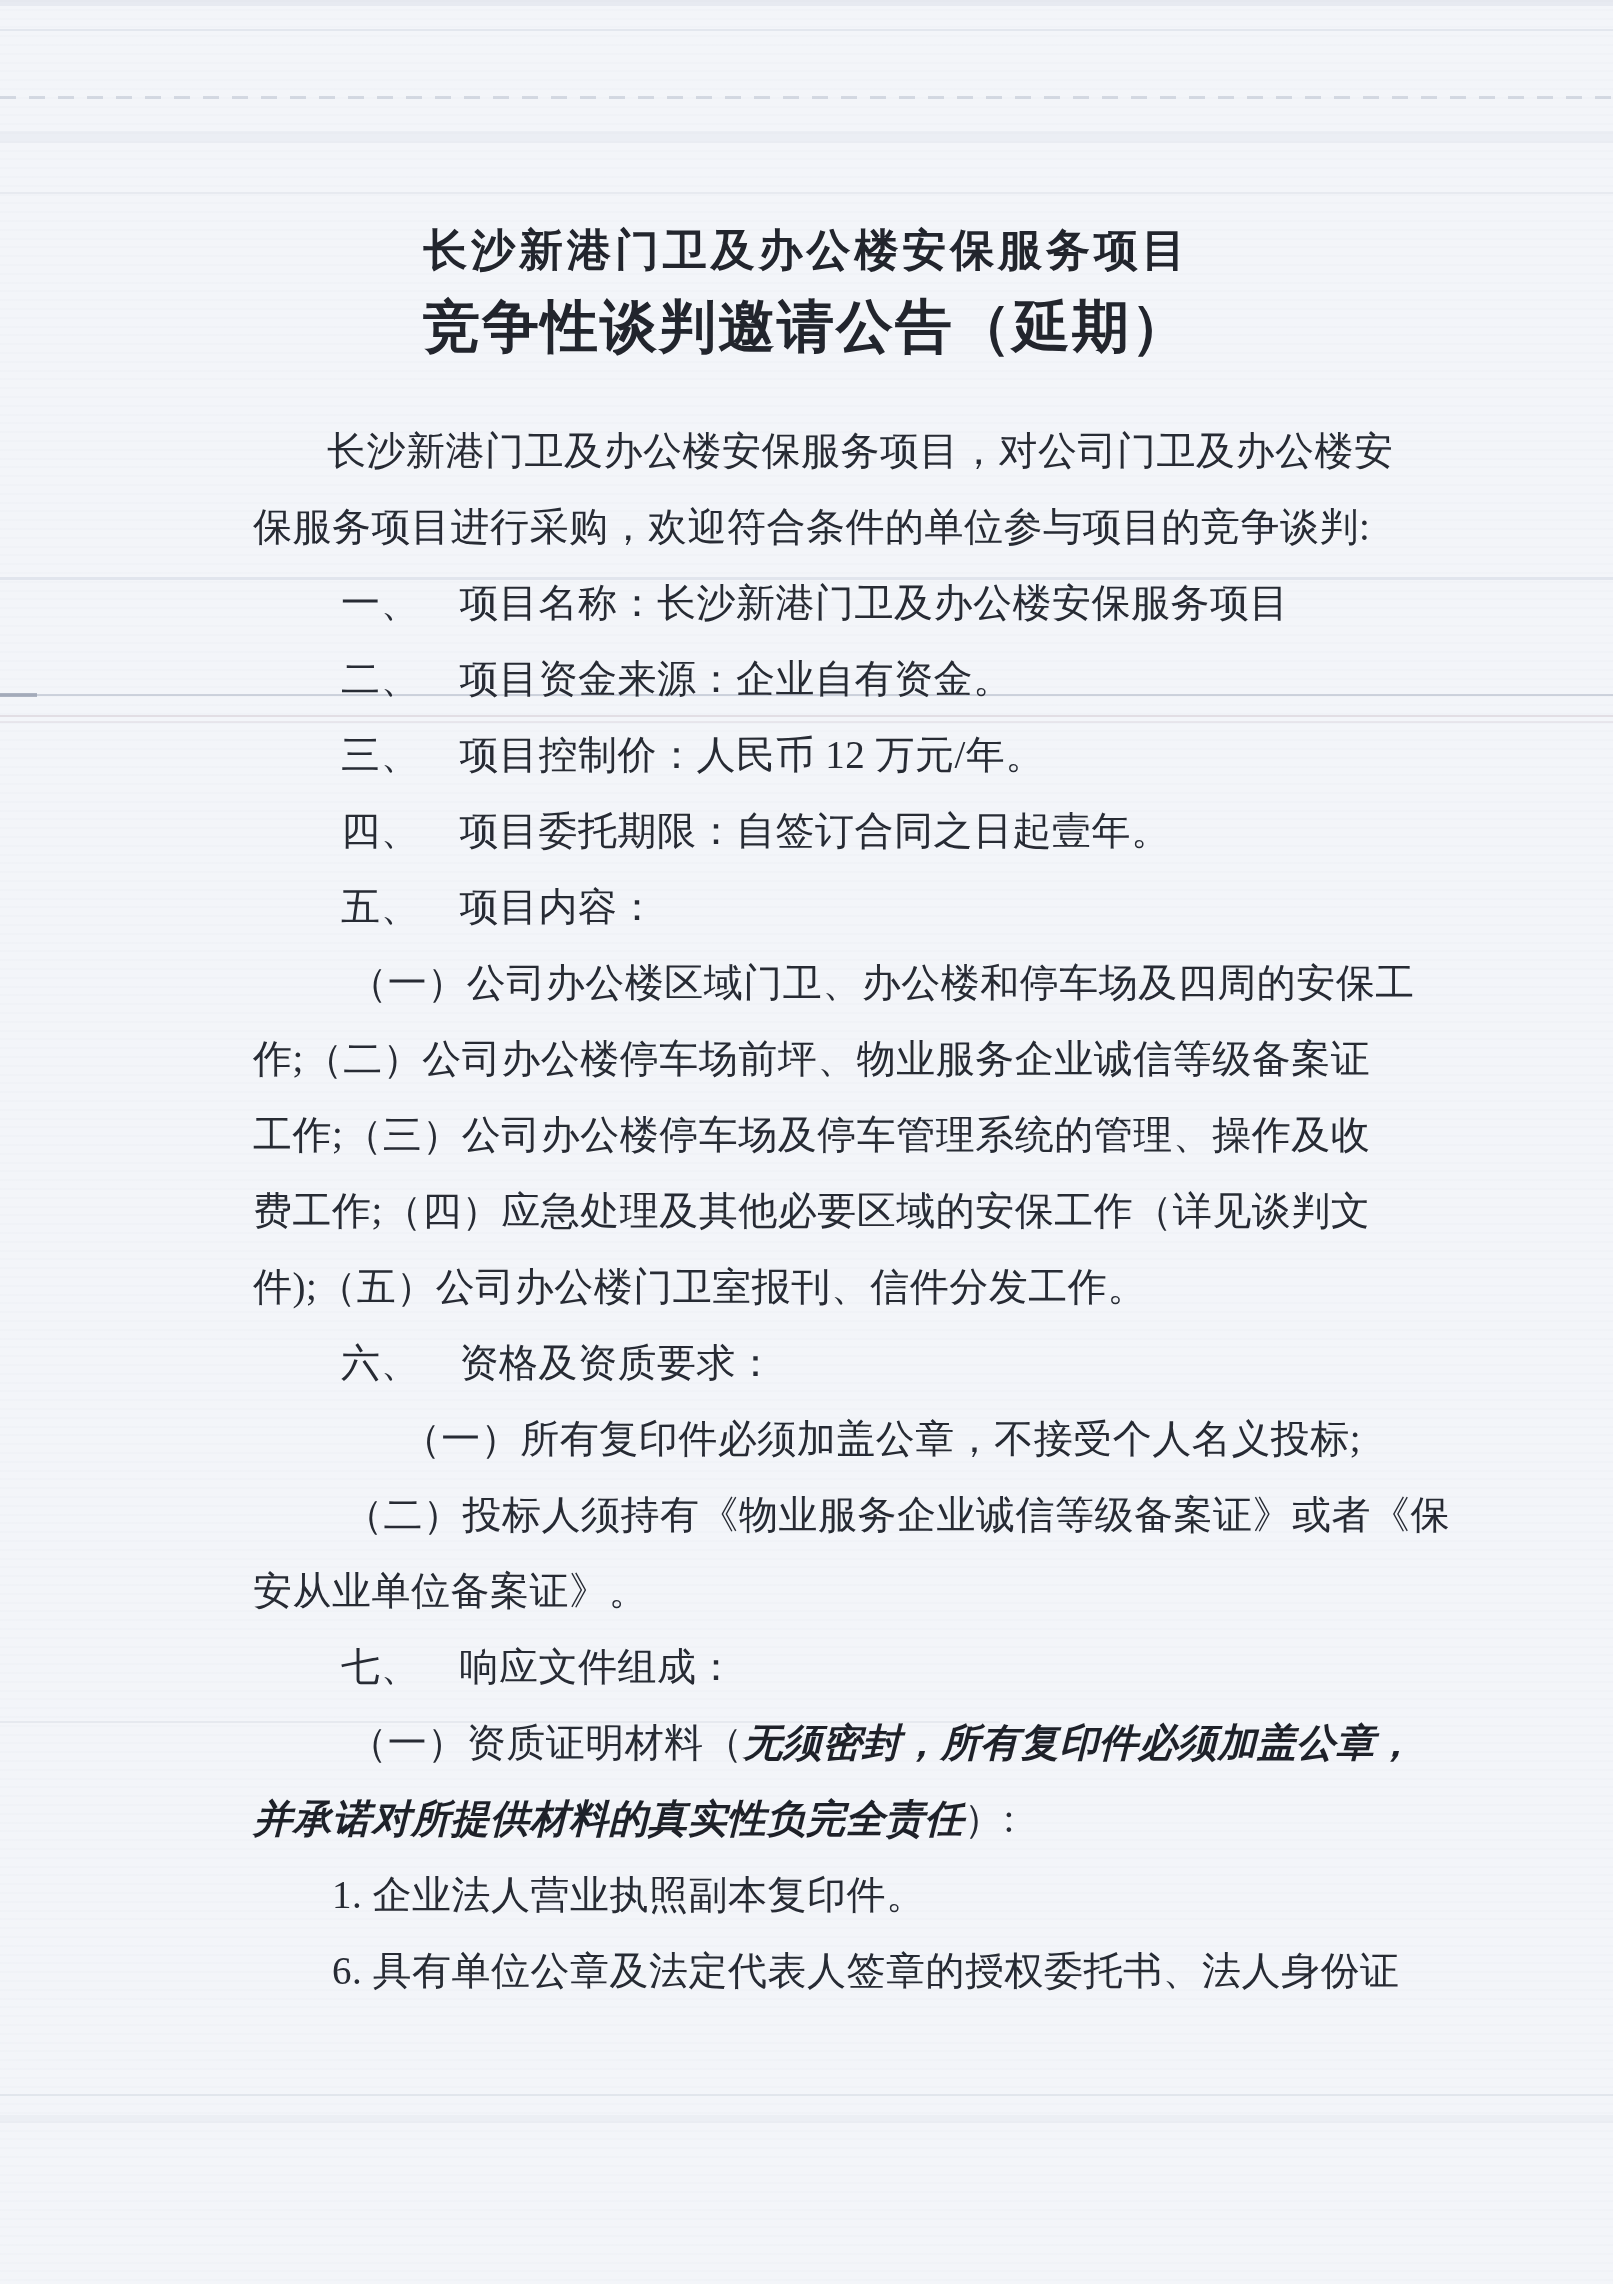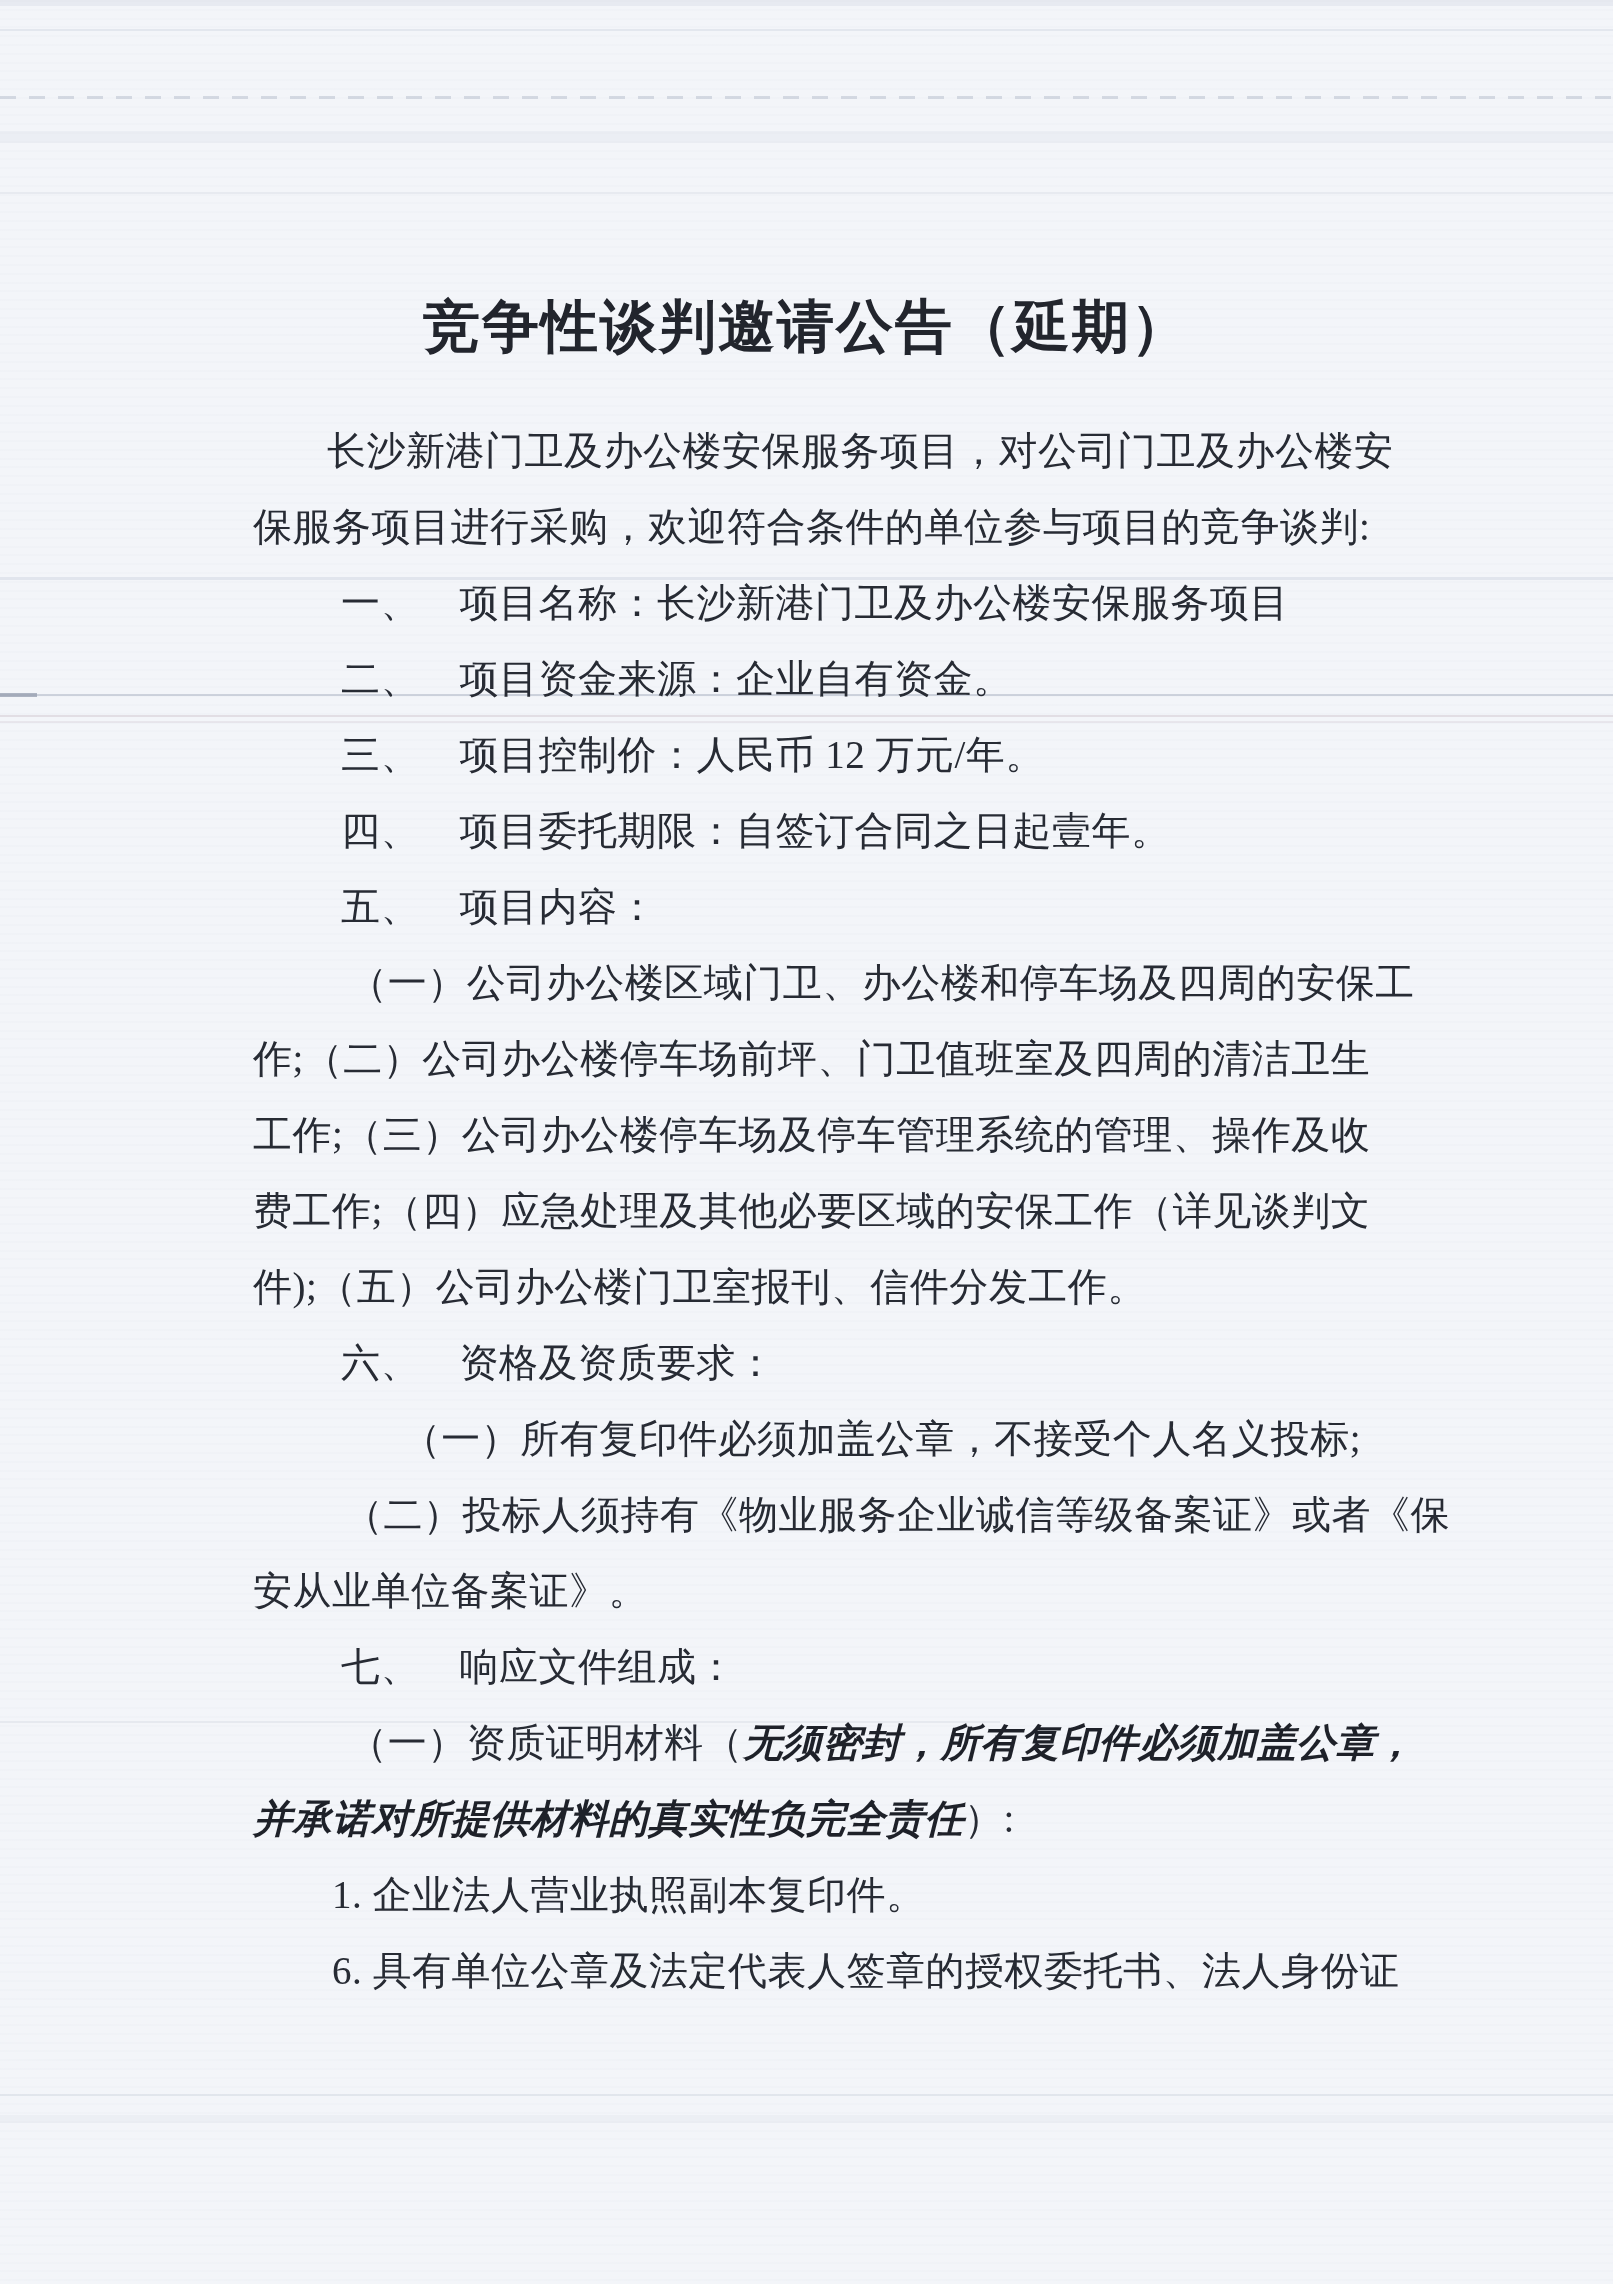--- a/index.html
+++ b/index.html
@@ -98,32 +98,33 @@
   <div class="artifact a-top2"></div>
   <div class="artifact a-mid1"></div>
   <div class="artifact a-mid2"></div>
   <div class="artifact a-mid2b"></div>
   <div class="artifact a-mid3"></div>
   <div class="artifact a-mid4"></div>
   <div class="artifact a-low1"></div>
   <div class="artifact a-bot1"></div>
   <div class="artifact a-bot2"></div>
 
+  <div class="title title-1">长沙新港门卫及办公楼安保服务项目</div>
   <div class="title title-2">竞争性谈判邀请公告（延期）</div>
 
   <div class="doc-body">
       <div class="line ind-p"><span>长沙新港门卫及办公楼安保服务项目，对公司门卫及办公楼安</span></div>
       <div class="line ind-f"><span>保服务项目进行采购，欢迎符合条件的单位参与项目的竞争谈判:</span></div>
       <div class="line ind-n"><span>一、　项目名称：长沙新港门卫及办公楼安保服务项目</span></div>
       <div class="line ind-n"><span>二、　项目资金来源：企业自有资金。</span></div>
       <div class="line ind-n"><span>三、　项目控制价：人民币 12 万元/年。</span></div>
       <div class="line ind-n"><span>四、　项目委托期限：自签订合同之日起壹年。</span></div>
       <div class="line ind-n"><span>五、　项目内容：</span></div>
       <div class="line ind-b"><span>（一）公司办公楼区域门卫、办公楼和停车场及四周的安保工</span></div>
-      <div class="line ind-f"><span>作;（二）公司办公楼停车场前坪、门卫值班室及四周的清洁卫生</span></div>
+      <div class="line ind-f"><span>作;（二）公司办公楼停车场前坪、物业服务企业诚信等级备案证</span></div>
       <div class="line ind-f"><span>工作;（三）公司办公楼停车场及停车管理系统的管理、操作及收</span></div>
       <div class="line ind-f"><span>费工作;（四）应急处理及其他必要区域的安保工作（详见谈判文</span></div>
       <div class="line ind-f"><span>件);（五）公司办公楼门卫室报刊、信件分发工作。</span></div>
       <div class="line ind-n"><span>六、　资格及资质要求：</span></div>
       <div class="line ind-b"><span>（一）所有复印件必须加盖公章，不接受个人名义投标;</span></div>
       <div class="line ind-b"><span>（二）投标人须持有《物业服务企业诚信等级备案证》或者《保</span></div>
       <div class="line ind-f"><span>安从业单位备案证》。</span></div>
       <div class="line ind-n"><span>七、　响应文件组成：</span></div>
       <div class="line ind-b"><span>（一）资质证明材料（</span><span class="bold">无须密封，所有复印件必须加盖公章，</span></div>
       <div class="line ind-f"><span class="bold">并承诺对所提供材料的真实性负完全责任</span><span>）:</span></div>

